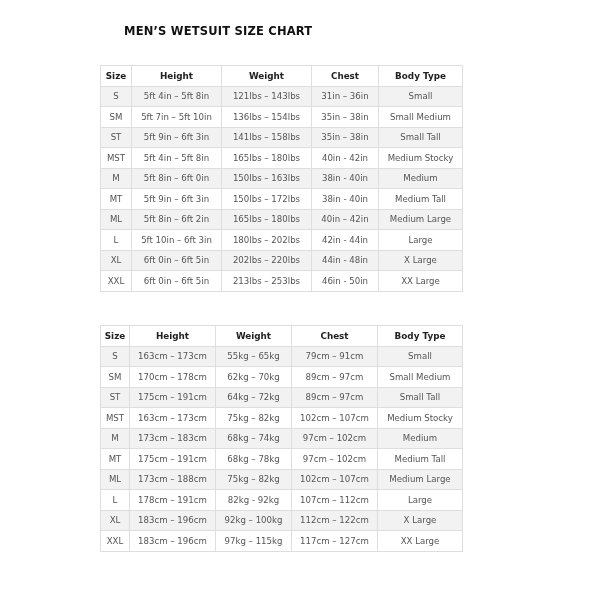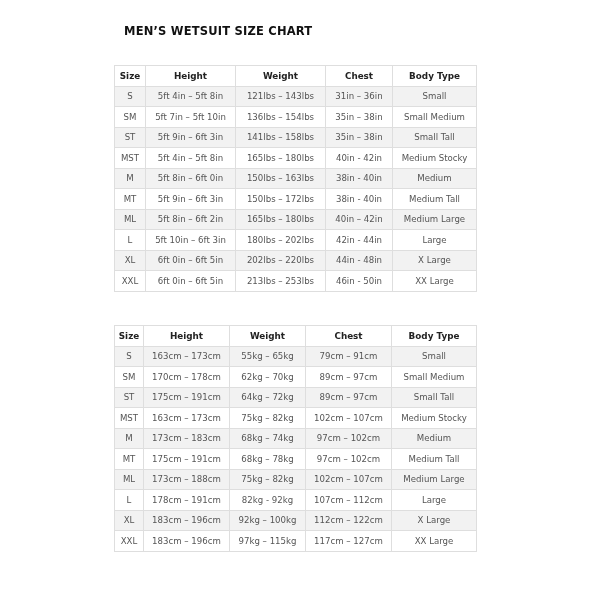--- a/index.html
+++ b/index.html
@@ -6,21 +6,21 @@
   body {
     width: 600px; height: 600px; background: #ffffff; position: relative; overflow: hidden;
     font-family: "DejaVu Sans", sans-serif; color: #333;
   }
   .title {
     position: absolute; left: 114px; top: 24px;
     font-family: "DejaVu Sans", sans-serif; font-weight: bold; font-size: 11.5px;
     letter-spacing: 0.2px; color: #111; margin-left: 10px;
   }
   table.chart {
-    position: absolute; left: 114px; border-collapse: collapse;
+    position: absolute; left: 100px; border-collapse: collapse;
     table-layout: fixed; font-size: 8.6px; border-radius: 9px;
   }
   table.chart th, table.chart td {
     border: 1px solid #dedede; text-align: center; padding: 0; height: 19.5px;
     white-space: nowrap; overflow: hidden;
   }
   table.chart th { background: #ffffff; color: #222; font-weight: bold; font-size: 8.8px; }
   table.chart td { color: #555; }
   table.chart tbody tr:nth-child(odd) td { background: #f2f2f2; }
   table.chart tbody tr:nth-child(even) td { background: #ffffff; }

